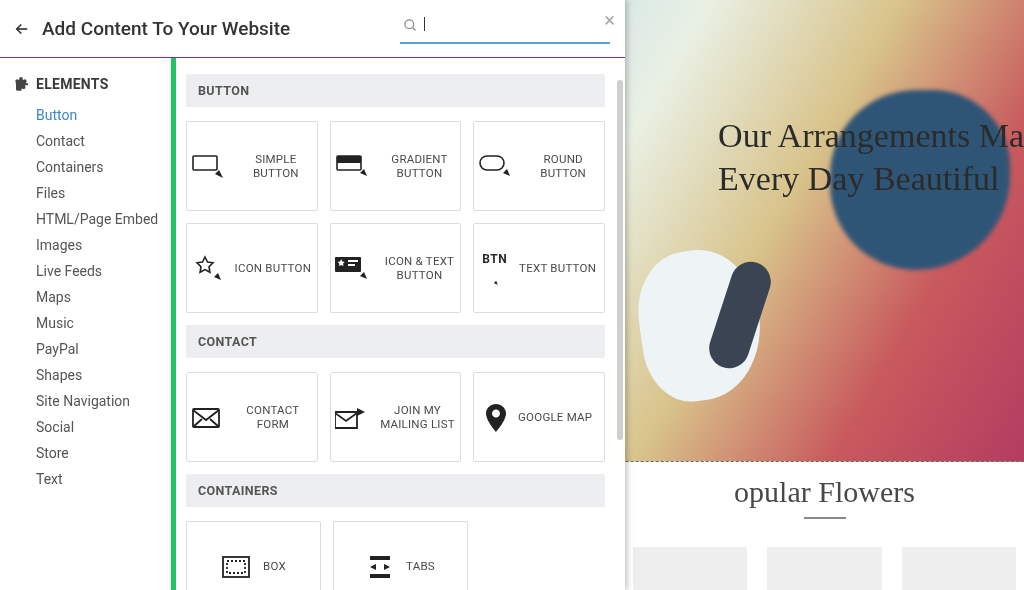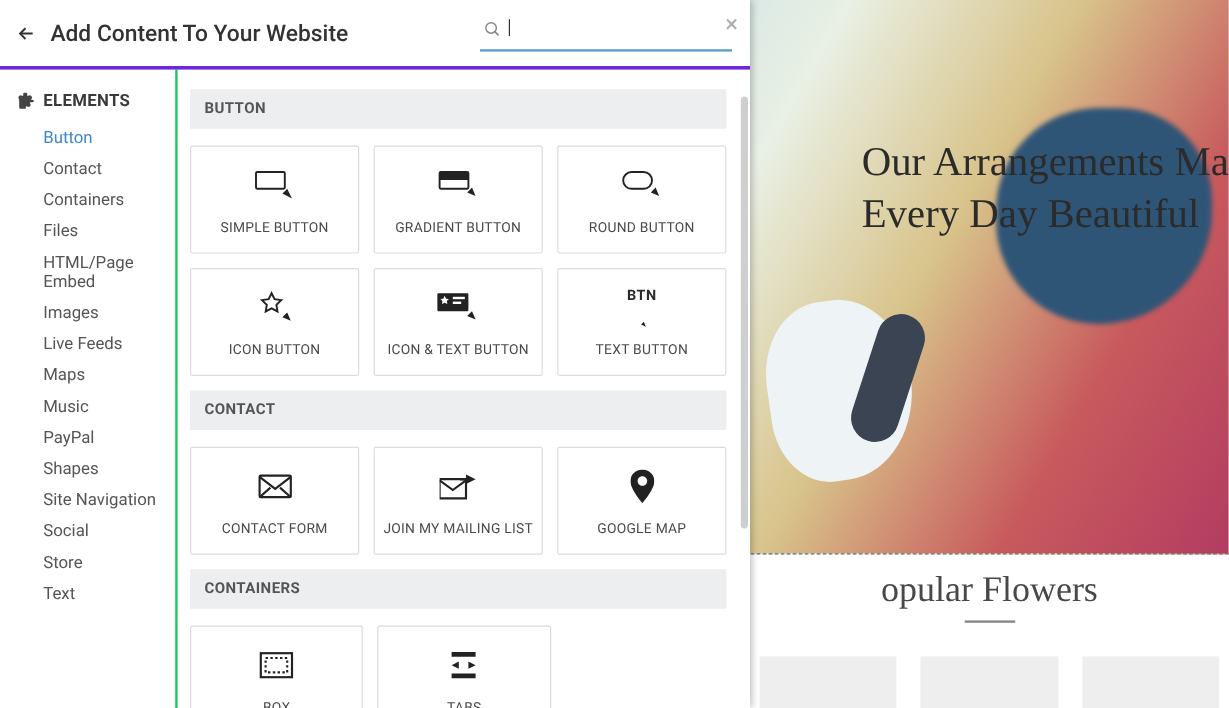--- a/index.html
+++ b/index.html
@@ -74,21 +74,21 @@
     box-shadow: 2px 0 6px rgba(0,0,0,0.25);
     z-index: 10;
     display: flex;
     flex-direction: column;
   }
   .panel-header {
     height: 58px;
     display: flex;
     align-items: center;
     padding: 0 4px 0 8px;
-    border-bottom: 3px solid #6d28d9;
+    border-bottom: 1px solid #6d28d9;
     position: relative;
   }
   .back {
     width: 28px;
     height: 28px;
     display:flex;align-items:center;justify-content:center;
     color: #333;
     cursor: pointer;
     margin-right: 6px;
   }
@@ -134,22 +134,22 @@
     font-size:20px;
     cursor:pointer;
   }
 
   .panel-body {
     flex:1;
     display:flex;
     min-height: 0;
   }
   .sidebar {
-    width: 148px;
-    border-right: 2px solid #22c55e;
+    width: 176px;
+    border-right: 5px solid #22c55e;
     padding: 18px 0 18px 14px;
     overflow-y:auto;
     font-size: 14px;
   }
   .sidebar-title {
     font-size: 14px;
     letter-spacing: .02em;
     color: #3a3a3a;
     font-weight: 700;
     margin-bottom: 10px;
@@ -198,21 +198,21 @@
     display:flex;
     gap:12px;
     margin: 0 6px 12px 0;
   }
   .el-card {
     flex:1;
     border:1px solid #dcdcdc;
     border-radius:2px;
     height: 90px;
     display:flex;
-    flex-direction:column;
+    flex-direction:row;
     align-items:center;
     justify-content:center;
     gap:12px;
     cursor:pointer;
     background:#fff;
     padding: 8px 4px 6px;
   }
   .el-icon {
     height: 34px;
     display:flex;

